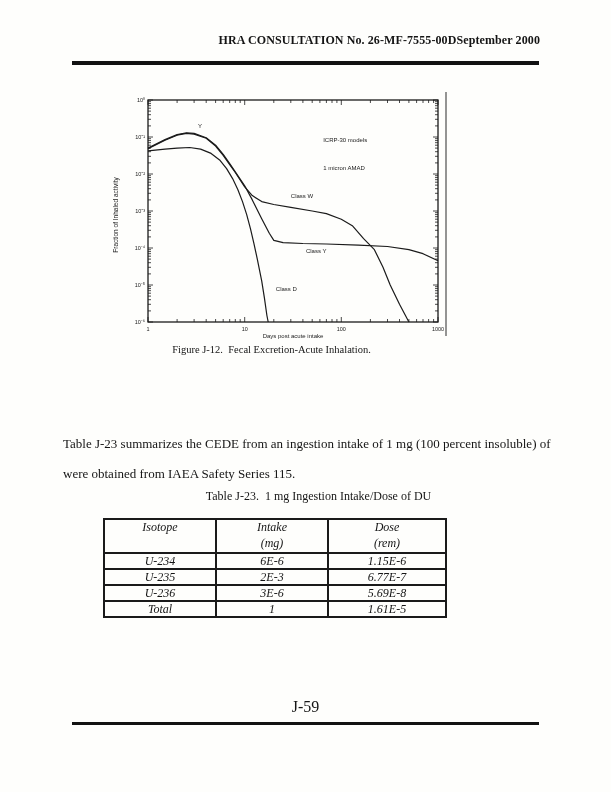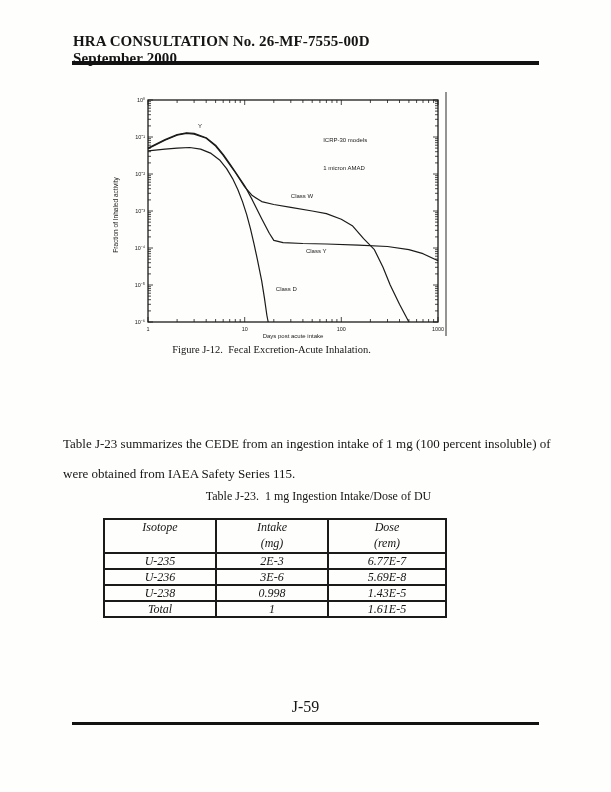--- a/index.html
+++ b/index.html
@@ -3,22 +3,22 @@
 <meta charset="utf-8">
 <style>
   html,body{margin:0;padding:0;background:#ffffff;}
   .page{
     position:relative;width:611px;height:792px;background:#fefefdc;
     background:#fefefc;color:#151515;overflow:hidden;
     font-family:"Liberation Serif", serif;
   }
   .header{
     position:absolute;left:73px;right:71px;top:33px;
-    display:flex;justify-content:center;
-    font-weight:bold;font-size:15px;letter-spacing:0.1px;flex-direction:column;
+    display:flex;justify-content:flex-end;
+    font-weight:bold;font-size:12px;letter-spacing:0.1px;
   }
   .rule{position:absolute;background:#121212;}
   .rule-top{left:72px;top:61px;width:467px;height:4px;}
   .rule-bottom{left:72px;top:722px;width:467px;height:3px;}
   .figure{position:absolute;left:105px;top:90px;width:365px;height:252px;}
   .figure svg{display:block;}
   .figure text{font-family:"Liberation Sans", sans-serif;fill:#1b1b1b;}
   .caption{
     position:absolute;left:0;top:344px;width:543px;text-align:center;
     font-size:10.5px;white-space:pre;
@@ -117,33 +117,33 @@
           <span class="th-line">(mg)</span>
         </th>
         <th>
           <span class="th-line">Dose</span>
           <span class="th-line">(rem)</span>
         </th>
       </tr>
     </thead>
     <tbody>
         <tr>
+          <td>U-234</td>
+          <td>6E-6</td>
+          <td>1.15E-6</td>
+        </tr>
+        <tr>
           <td>U-235</td>
           <td>2E-3</td>
           <td>6.77E-7</td>
         </tr>
         <tr>
           <td>U-236</td>
           <td>3E-6</td>
           <td>5.69E-8</td>
-        </tr>
-        <tr>
-          <td>U-238</td>
-          <td>0.998</td>
-          <td>1.43E-5</td>
         </tr>
         <tr>
           <td>Total</td>
           <td>1</td>
           <td>1.61E-5</td>
         </tr>
       </tbody>
   </table>
 
   <div class="rule rule-bottom"></div>

